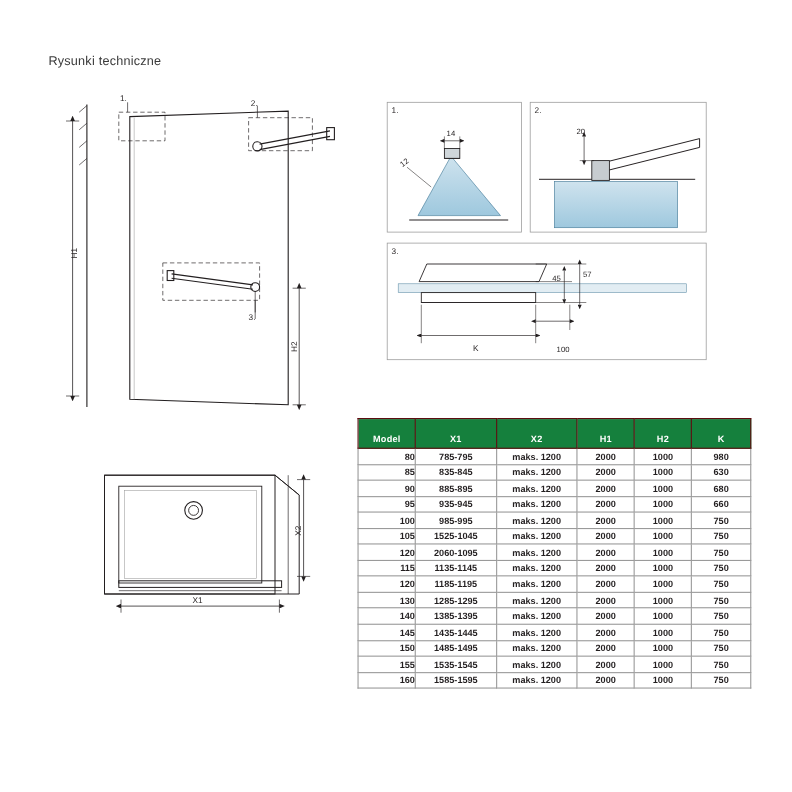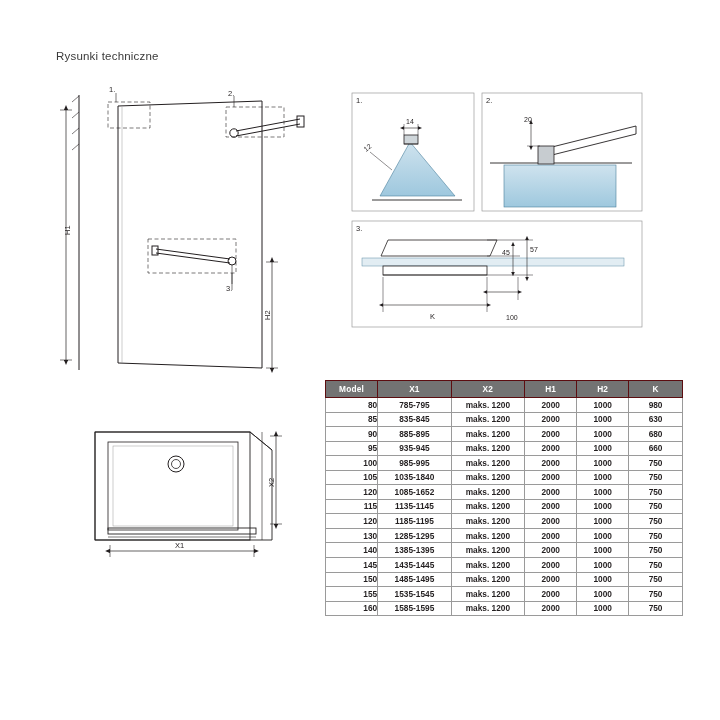--- a/index.html
+++ b/index.html
@@ -10,21 +10,21 @@
   body {
     width: 720px;
     height: 720px;
     font-family: "Liberation Sans", sans-serif;
     color: #231f20;
     position: relative;
     overflow: hidden;
   }
   .page-title {
     position: absolute;
-    left: 56px;
+    left: 44px;
     top: 50px;
     font-size: 11.5px;
     color: #3a3a3a;
     letter-spacing: 0.2px;
   }
   svg.tech {
     position: absolute;
     left: 0;
     top: 0;
     width: 720px;
@@ -33,25 +33,25 @@
   
   .spec-table {
     position: absolute;
     left: 325px;
     top: 380px;
     width: 358px;
     border-collapse: collapse;
     font-size: 8.3px;
   }
   .spec-table th {
-    background: #737373;
+    background: #15803d;
     color: #ffffff;
     font-weight: bold;
     font-size: 8.3px;
-    padding: 3px 0 3px 0;
+    padding: 13px 0 3px 0;
     border: 1px solid #5c0d10;
     text-align: center;
     letter-spacing: 0.2px;
   }
   .spec-table td {
     border: 1px solid #9a9a9a;
     text-align: center;
     padding: 1.6px 0 1.6px 0;
     font-size: 8.3px;
     color: #231f20;
@@ -304,29 +304,29 @@
       <tr>
         <td class="model col-model">100</td>
         <td>985-995</td>
         <td>maks. 1200</td>
         <td>2000</td>
         <td>1000</td>
         <td>750</td>
       </tr>
       <tr>
         <td class="model col-model">105</td>
-        <td>1035-1840</td>
+        <td>1525-1045</td>
         <td>maks. 1200</td>
         <td>2000</td>
         <td>1000</td>
         <td>750</td>
       </tr>
       <tr>
         <td class="model col-model">120</td>
-        <td>1085-1652</td>
+        <td>2060-1095</td>
         <td>maks. 1200</td>
         <td>2000</td>
         <td>1000</td>
         <td>750</td>
       </tr>
       <tr>
         <td class="model col-model">115</td>
         <td>1135-1145</td>
         <td>maks. 1200</td>
         <td>2000</td>

